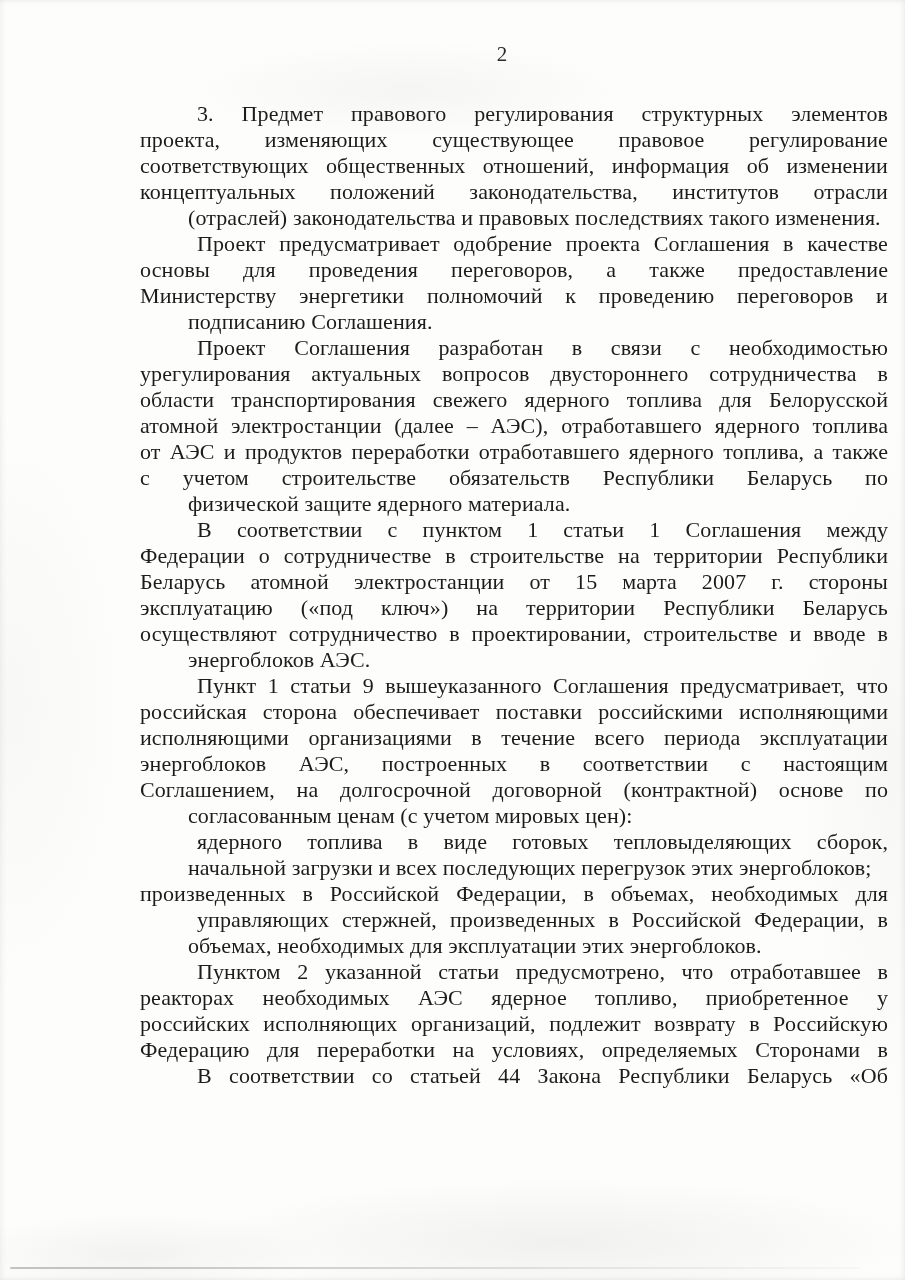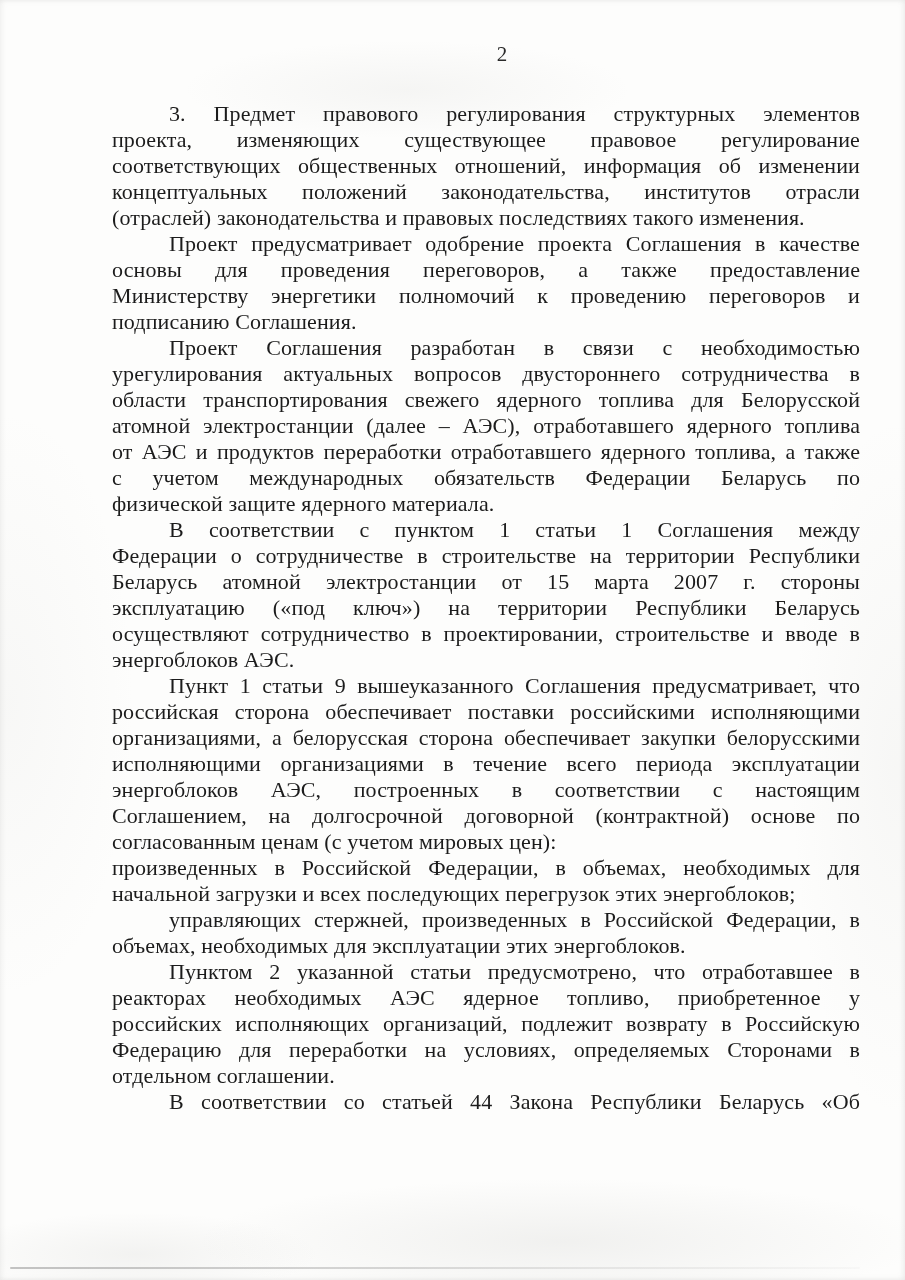--- a/index.html
+++ b/index.html
@@ -32,37 +32,37 @@
     top: 42px;
     left: 128px;
     width: 748px;
     text-align: center;
     font-size: 21px;
     color: #2a2a2a;
   }
   .doc-body {
     position: absolute;
     top: 101px;
-    left: 112px;
+    left: 140px;
     width: 748px;
     font-size: 22px;
     line-height: 26px;
     color: #1c1c1c;
     text-rendering: optimizeLegibility;
   }
   .para { margin: 0; padding: 0; }
   .line {
     height: 26px;
     text-align: justify;
     text-align-last: justify;
     overflow: hidden;
     letter-spacing: 0.1px;
   }
   .line.first { text-indent: 57px; }
-  .line.lastline { text-align-last: left; }
+  .line.lastline { text-align-last: left; margin-left: 48px; }
   .edge-bottom {
     position: absolute;
     left: 10px;
     right: 45px;
     bottom: 11px;
     height: 2px;
     border-radius: 1px;
     background: linear-gradient(to right,
       rgba(110,110,110,0.40),
       rgba(130,130,130,0.30) 45%,
@@ -88,53 +88,52 @@
         <div class="line">основы для проведения переговоров, а также предоставление</div>
         <div class="line">Министерству энергетики полномочий к проведению переговоров и</div>
         <div class="line lastline">подписанию Соглашения.</div>
       </div>
       <div class="para">
         <div class="line first">Проект Соглашения разработан в связи с необходимостью</div>
         <div class="line">урегулирования актуальных вопросов двустороннего сотрудничества в</div>
         <div class="line">области транспортирования свежего ядерного топлива для Белорусской</div>
         <div class="line">атомной электростанции (далее – АЭС), отработавшего ядерного топлива</div>
         <div class="line">от АЭС и продуктов переработки отработавшего ядерного топлива, а также</div>
-        <div class="line">с учетом международных обязательств Федерации Беларусь по</div>
+        <div class="line">с учетом строительстве обязательств Республики Беларусь по</div>
         <div class="line lastline">физической защите ядерного материала.</div>
       </div>
       <div class="para">
         <div class="line first">В соответствии с пунктом 1 статьи 1 Соглашения между</div>
         <div class="line">Федерации о сотрудничестве в строительстве на территории Республики</div>
         <div class="line">Беларусь атомной электростанции от 15 марта 2007 г. стороны</div>
         <div class="line">эксплуатацию («под ключ») на территории Республики Беларусь</div>
         <div class="line">осуществляют сотрудничество в проектировании, строительстве и вводе в</div>
         <div class="line lastline">энергоблоков АЭС.</div>
       </div>
       <div class="para">
         <div class="line first">Пункт 1 статьи 9 вышеуказанного Соглашения предусматривает, что</div>
         <div class="line">российская сторона обеспечивает поставки российскими исполняющими</div>
-        <div class="line">организациями, а белорусская сторона обеспечивает закупки белорусскими</div>
         <div class="line">исполняющими организациями в течение всего периода эксплуатации</div>
         <div class="line">энергоблоков АЭС, построенных в соответствии с настоящим</div>
         <div class="line">Соглашением, на долгосрочной договорной (контрактной) основе по</div>
         <div class="line lastline">согласованным ценам (с учетом мировых цен):</div>
       </div>
       <div class="para">
+        <div class="line first">ядерного топлива в виде готовых тепловыделяющих сборок,</div>
+        <div class="line lastline">начальной загрузки и всех последующих перегрузок этих энергоблоков;</div>
         <div class="line">произведенных в Российской Федерации, в объемах, необходимых для</div>
-        <div class="line lastline">начальной загрузки и всех последующих перегрузок этих энергоблоков;</div>
       </div>
       <div class="para">
         <div class="line first">управляющих стержней, произведенных в Российской Федерации, в</div>
         <div class="line lastline">объемах, необходимых для эксплуатации этих энергоблоков.</div>
       </div>
       <div class="para">
         <div class="line first">Пунктом 2 указанной статьи предусмотрено, что отработавшее в</div>
         <div class="line">реакторах необходимых АЭС ядерное топливо, приобретенное у</div>
         <div class="line">российских исполняющих организаций, подлежит возврату в Российскую</div>
         <div class="line">Федерацию для переработки на условиях, определяемых Сторонами в</div>
-        <div class="line lastline">отдельном соглашении.</div>
       </div>
       <div class="para">
         <div class="line first">В соответствии со статьей 44 Закона Республики Беларусь «Об</div>
       </div>
     </div>
   <div class="edge-bottom"></div>
 </div>
 
 </body></html>

